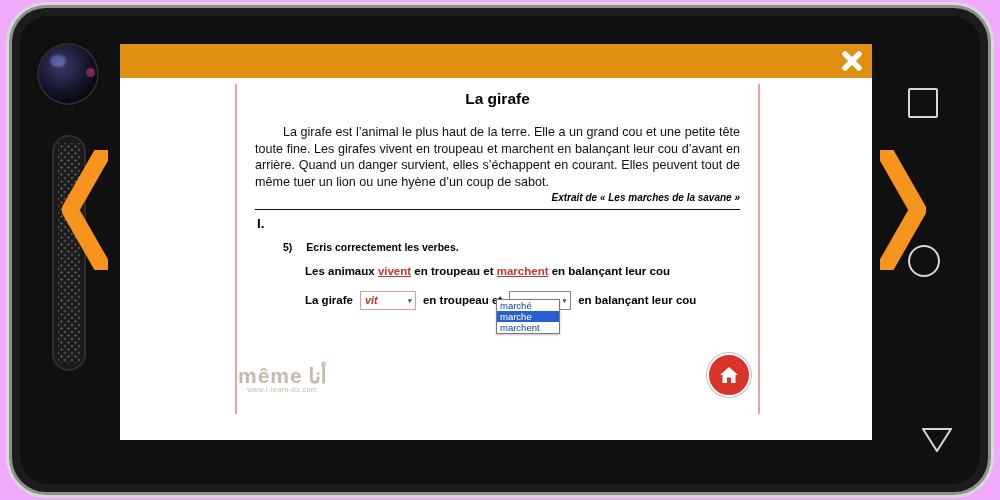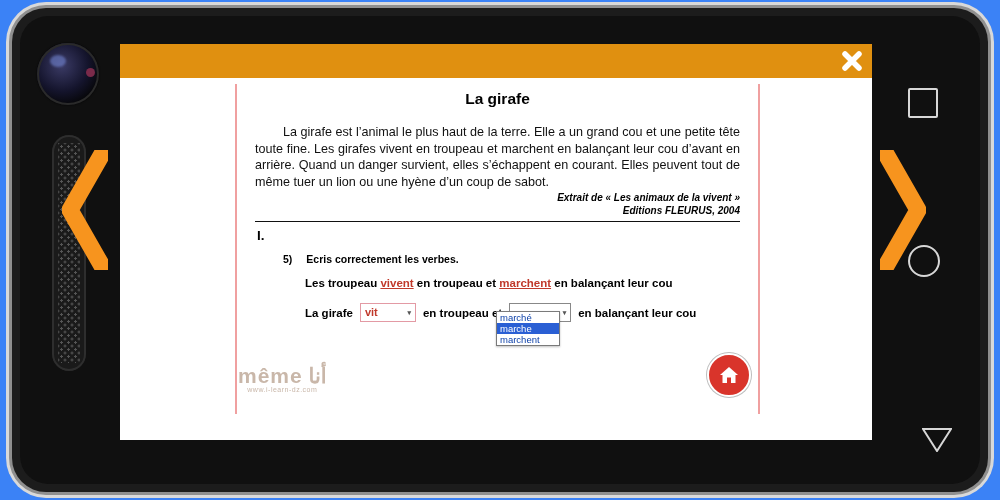--- a/index.html
+++ b/index.html
@@ -12,21 +12,21 @@
     height: 500px;
     overflow: hidden;
     font-family: "Liberation Sans", sans-serif;
   }
 
   
   .scene {
     position: relative;
     width: 1000px;
     height: 500px;
-    background: #3b82f6;
+    background: #f0abfc;
   }
   .tablet-outer {
     position: absolute;
     left: 12px;
     top: 8px;
     width: 976px;
     height: 484px;
     border-radius: 34px;
     background: #1c1c1c;
     box-shadow: 0 0 0 3px #8f8f8f, 0 0 0 6px #d9d9d9;
@@ -267,20 +267,21 @@
   }
   .sel-filled {
     width: 56px;
     border: 1px solid #e39aa4;
     background: #fff;
     color: #c0392b;
     display: inline-flex;
     align-items: center;
     justify-content: space-between;
     cursor: pointer;
+    font-style: italic;
   }
   .sel-open {
     width: 62px;
     border: 1px solid #888;
     background: #fff;
     color: #333;
     display: inline-flex;
     align-items: center;
     justify-content: space-between;
     cursor: pointer;
@@ -388,36 +389,35 @@
     </div>
 
     <div class="page">
 
       <div class="content">
 
         <div class="doc-title">La girafe</div>
 
         <p class="para">La girafe est l’animal le plus haut de la terre. Elle a un grand cou et une petite tête toute fine. Les girafes vivent en troupeau et marchent en balançant leur cou d’avant en arrière. Quand un danger survient, elles s’échappent en courant. Elles peuvent tout de même tuer un lion ou une hyène d’un coup de sabot.</p>
 
-        <div class="source">Extrait de « Les animaux de la vivent »</div>
-        <div class="source">Editions FLEURUS, 2004</div>
+        <div class="source">Extrait de « Les marches de la savane »</div>
 
         <hr class="rule">
 
         <div class="section-head">
           <span>I.</span>
         </div>
 
         <div class="q-line">
           <span>5)</span>
           <span>Ecris correctement les verbes.</span>
         </div>
 
         <div class="sentence">
-          <span>Les troupeau </span><span class="u-red">vivent</span><span> en troupeau et </span><span class="u-red">marchent</span><span> en balançant leur cou</span>
+          <span>Les animaux </span><span class="u-red">vivent</span><span> en troupeau et </span><span class="u-red">marchent</span><span> en balançant leur cou</span>
         </div>
 
         <div class="answer-row">
           <span>La girafe</span>
 
           <span class="sel sel-filled">
             <span>vit</span>
             <span class="caret">▾</span>
           </span>
 

